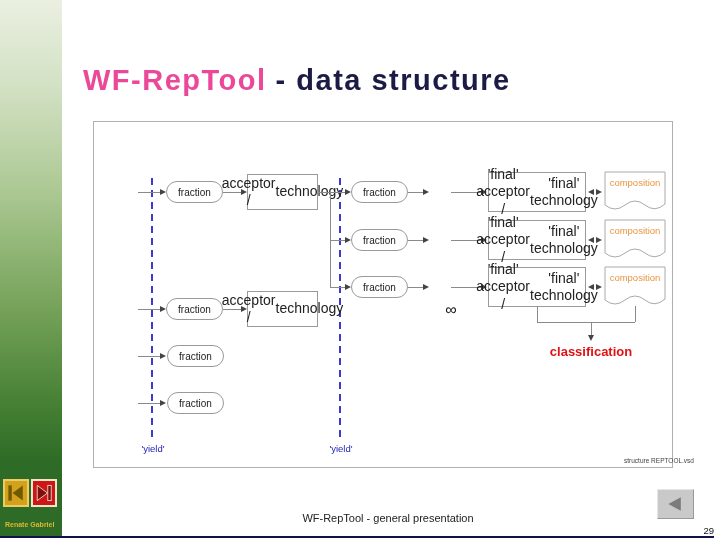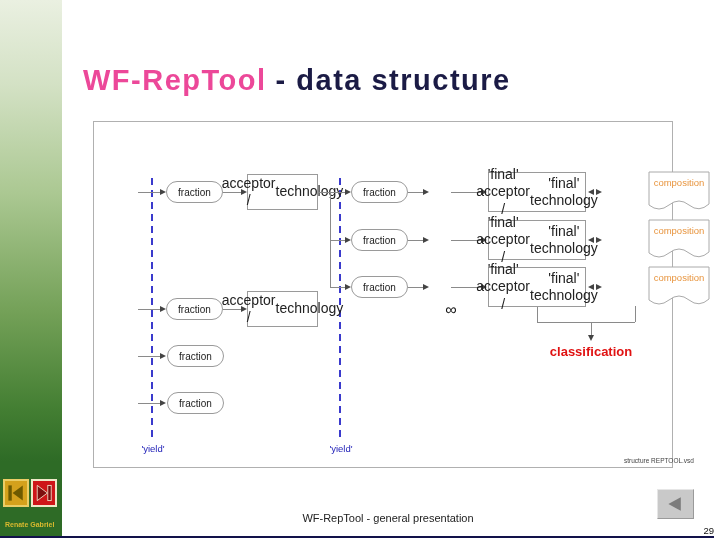--- a/index.html
+++ b/index.html
@@ -52,21 +52,21 @@
   .dash{
     position:absolute;width:2px;
     background:repeating-linear-gradient(180deg,#3a3acc 0 7px,transparent 7px 12px);
   }
   .hl{position:absolute;height:1px;background:#8a8a8a;}
   .vl{position:absolute;width:1px;background:#8a8a8a;}
   .ar{position:absolute;width:0;height:0;border-top:3.5px solid transparent;border-bottom:3.5px solid transparent;}
   .ar.r{border-left:6px solid #444;}
   .ar.l{border-right:6px solid #444;}
   .ad{position:absolute;width:0;height:0;border-left:3.5px solid transparent;border-right:3.5px solid transparent;border-top:6px solid #444;}
-  .docshape{position:absolute;width:62px;height:44px;margin-left:44px;}
+  .docshape{position:absolute;width:62px;height:44px;}
   .docshape svg{position:absolute;left:0;top:0;}
   .doclabel{
     position:absolute;left:0;top:6px;width:62px;text-align:center;
     font-size:9.5px;color:#e8953f;
   }
   .infinity{position:absolute;font-size:16px;color:#111;text-align:center;width:20px;}
   .classif{
     position:absolute;width:120px;text-align:center;
     font-size:13px;font-weight:bold;color:#e01212;
   }

